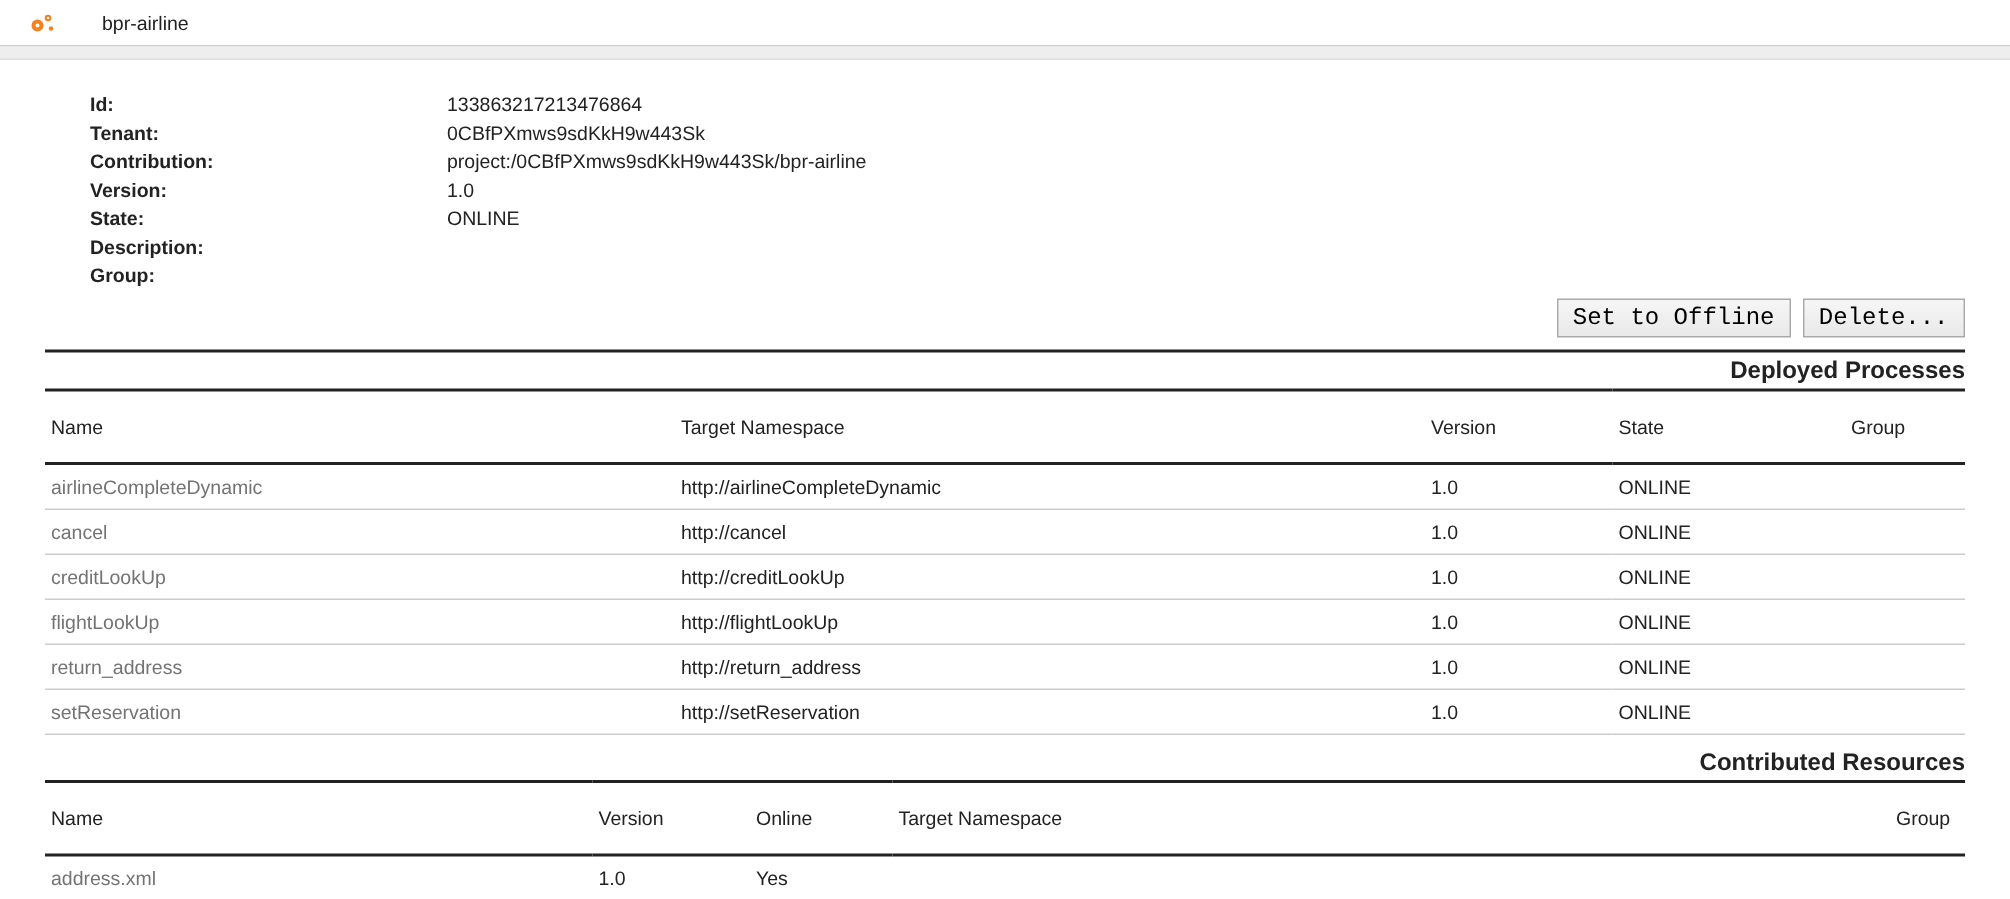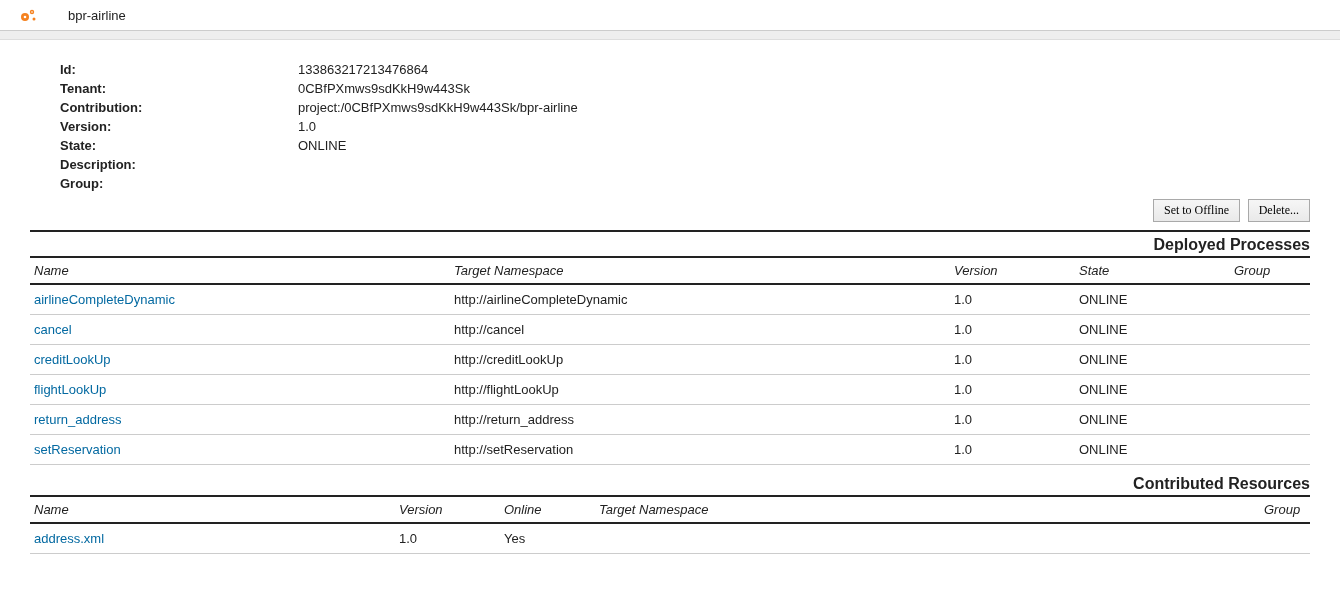--- a/index.html
+++ b/index.html
@@ -45,22 +45,22 @@
   }
   .details table.kv td.key {
     font-weight: bold;
     width: 238px;
   }
   .actions {
     text-align: right;
     padding: 6px 0 4px 0;
   }
   .btn {
-    font-family: Liberation Serif, serif;
-    font-size: 12px;
+    font-family: Liberation Mono, monospace;
+    font-size: 16px;
     padding: 3px 10px;
     background: linear-gradient(#f6f6f6,#e9e9e9);
     border: 1px solid #a9a9a9;
     cursor: pointer;
     margin-left: 4px;
   }
   .section-rule {
     border: none;
     border-top: 2px solid #222;
     margin: 4px 0 4px 0;
@@ -74,29 +74,28 @@
   table.data {
     width: 100%;
     border-collapse: collapse;
     font-size: 13px;
   }
   table.data thead th {
     text-align: left;
     font-weight: normal;
     border-top: 2px solid #222;
     border-bottom: 2px solid #222;
-    padding: 5px 4px;
-    font-style: italic;
+    padding: 16px 4px;
   }
   table.data tbody td {
     border-bottom: 1px solid #ccc;
     padding: 7px 4px;
   }
   a.link {
-    color: #0369a1;
+    color: #737373;
     text-decoration: none;
   }
   .gears-icon svg { display: block; }
 </style>
 </head>
 <body>
 
 <div class="top-bar">
   <span class="gears-icon">
     <svg width="18" height="16" viewBox="0 0 18 16">

